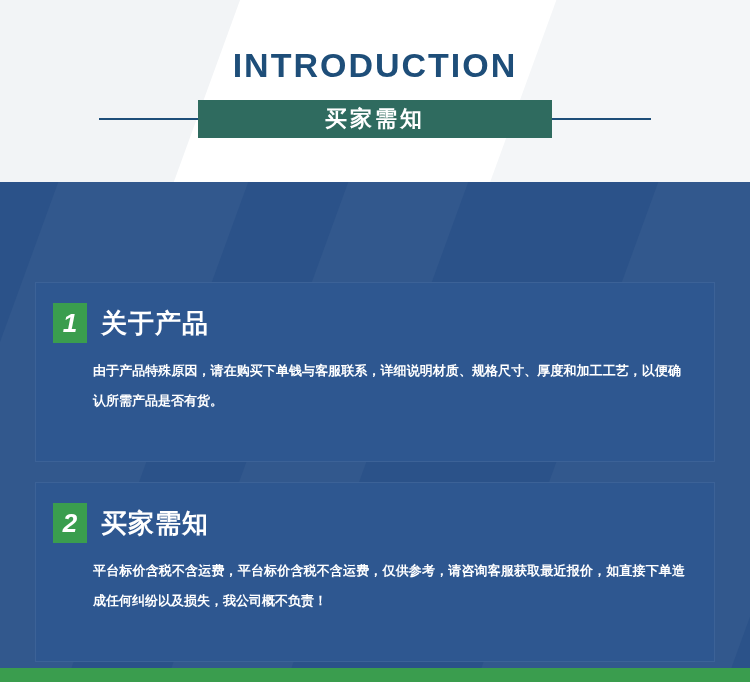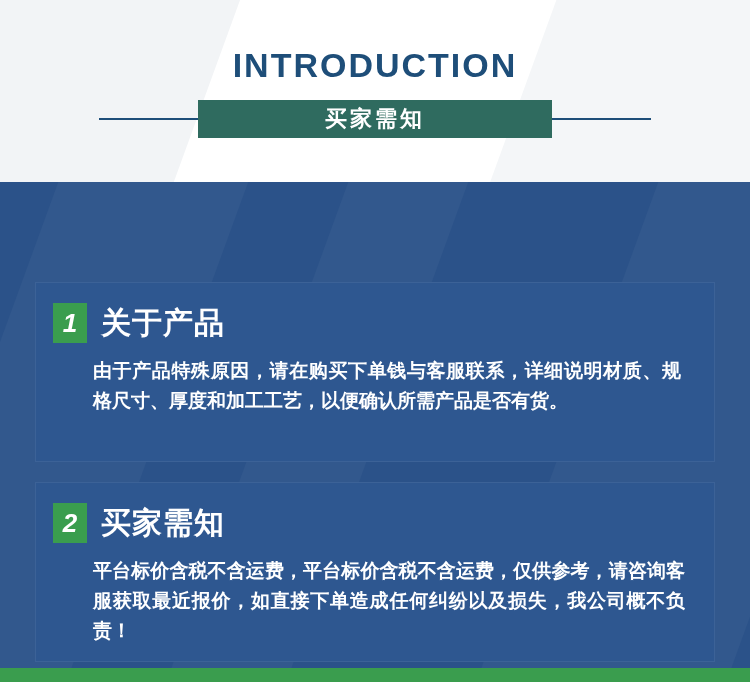--- a/index.html
+++ b/index.html
@@ -139,27 +139,27 @@
     font-size: 26px;
     font-weight: bold;
     font-style: italic;
     display: flex;
     align-items: center;
     justify-content: center;
     margin-right: 14px;
   }
   .card-title {
     color: #ffffff;
-    font-size: 30px;
+    font-size: 26px;
     font-weight: bold;
     letter-spacing: 1px;
   }
   .card-body {
     color: #ffffff;
-    font-size: 19px;
+    font-size: 13px;
     line-height: 30px;
     font-weight: bold;
     padding: 10px 34px 0 58px;
     text-align: justify;
   }
   .card.card2 .card-body {
     padding-left: 58px;
     padding-right: 30px;
   }
 

